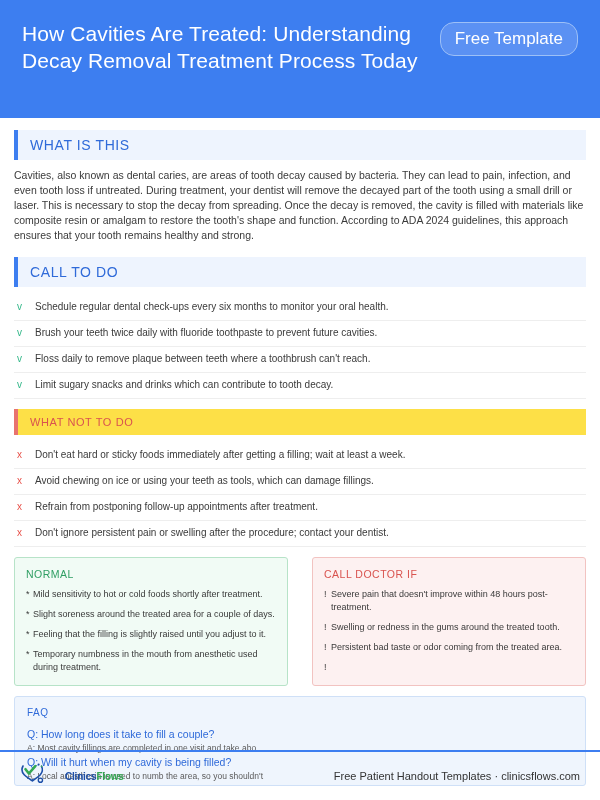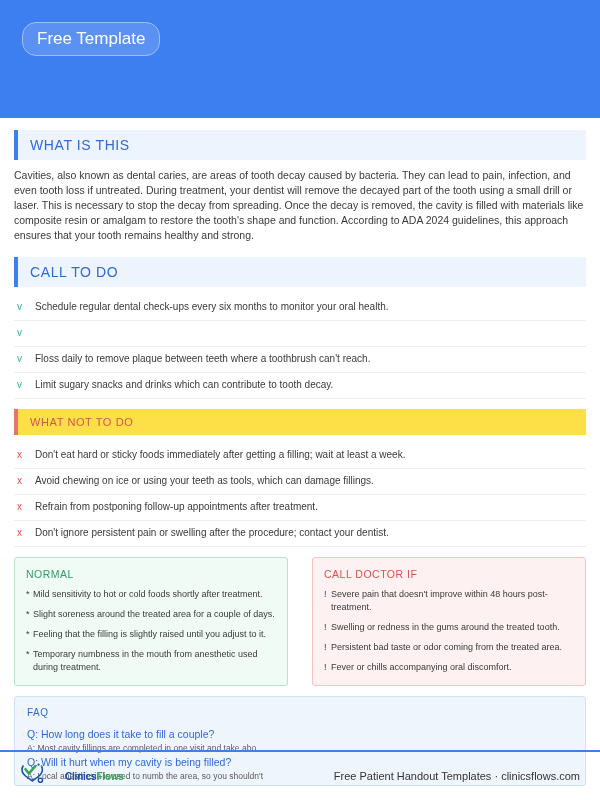--- a/index.html
+++ b/index.html
@@ -213,20 +213,21 @@
   .logo-flows { color: #33a852; }
   .footer-text {
     font-size: 11px;
     color: #333333;
   }
 </style>
 </head>
 <body>
 
 <div class="header">
+  <h1 class="header-title">How Cavities Are Treated: Understanding Decay Removal Treatment Process Today</h1>
   <div class="free-badge">Free Template</div>
 </div>
 
 <div class="content">
 
   <div class="sec-head sec-blue">
     <div class="bar"></div>
     <div class="band">WHAT IS THIS</div>
   </div>
   <p class="para">Cavities, also known as dental caries, are areas of tooth decay caused by bacteria. They can lead to pain, infection, and even tooth loss if untreated. During treatment, your dentist will remove the decayed part of the tooth using a small drill or laser. This is necessary to stop the decay from spreading. Once the decay is removed, the cavity is filled with materials like composite resin or amalgam to restore the tooth's shape and function. According to ADA 2024 guidelines, this approach ensures that your tooth remains healthy and strong.</p>
@@ -235,20 +236,21 @@
     <div class="bar"></div>
     <div class="band">CALL TO DO</div>
   </div>
   <div class="list">
     <div class="row do">
       <span class="mark">v</span>
       <span class="txt">Schedule regular dental check-ups every six months to monitor your oral health.</span>
     </div>
     <div class="row do">
       <span class="mark">v</span>
+      <span class="txt">Brush your teeth twice daily with fluoride toothpaste to prevent future cavities.</span>
     </div>
     <div class="row do">
       <span class="mark">v</span>
       <span class="txt">Floss daily to remove plaque between teeth where a toothbrush can't reach.</span>
     </div>
     <div class="row do">
       <span class="mark">v</span>
       <span class="txt">Limit sugary snacks and drinks which can contribute to tooth decay.</span>
     </div>
   </div>
@@ -307,21 +309,20 @@
       <div class="box-item">
         <span class="b-mark">!</span>
         <span>Swelling or redness in the gums around the treated tooth.</span>
       </div>
       <div class="box-item">
         <span class="b-mark">!</span>
         <span>Persistent bad taste or odor coming from the treated area.</span>
       </div>
       <div class="box-item">
         <span class="b-mark">!</span>
-        <span>Fever or chills accompanying oral discomfort.</span>
       </div>
     </div>
   </div>
 
   <div class="faq">
     <div class="faq-title">FAQ</div>
     <div class="faq-q">Q: How long does it take to fill a couple?</div>
     <div class="faq-a">A: Most cavity fillings are completed in one visit and take abo</div>
     <div class="faq-q">Q: Will it hurt when my cavity is being filled?</div>
     <div class="faq-a">A: Local anesthesia is used to numb the area, so you shouldn't</div>

